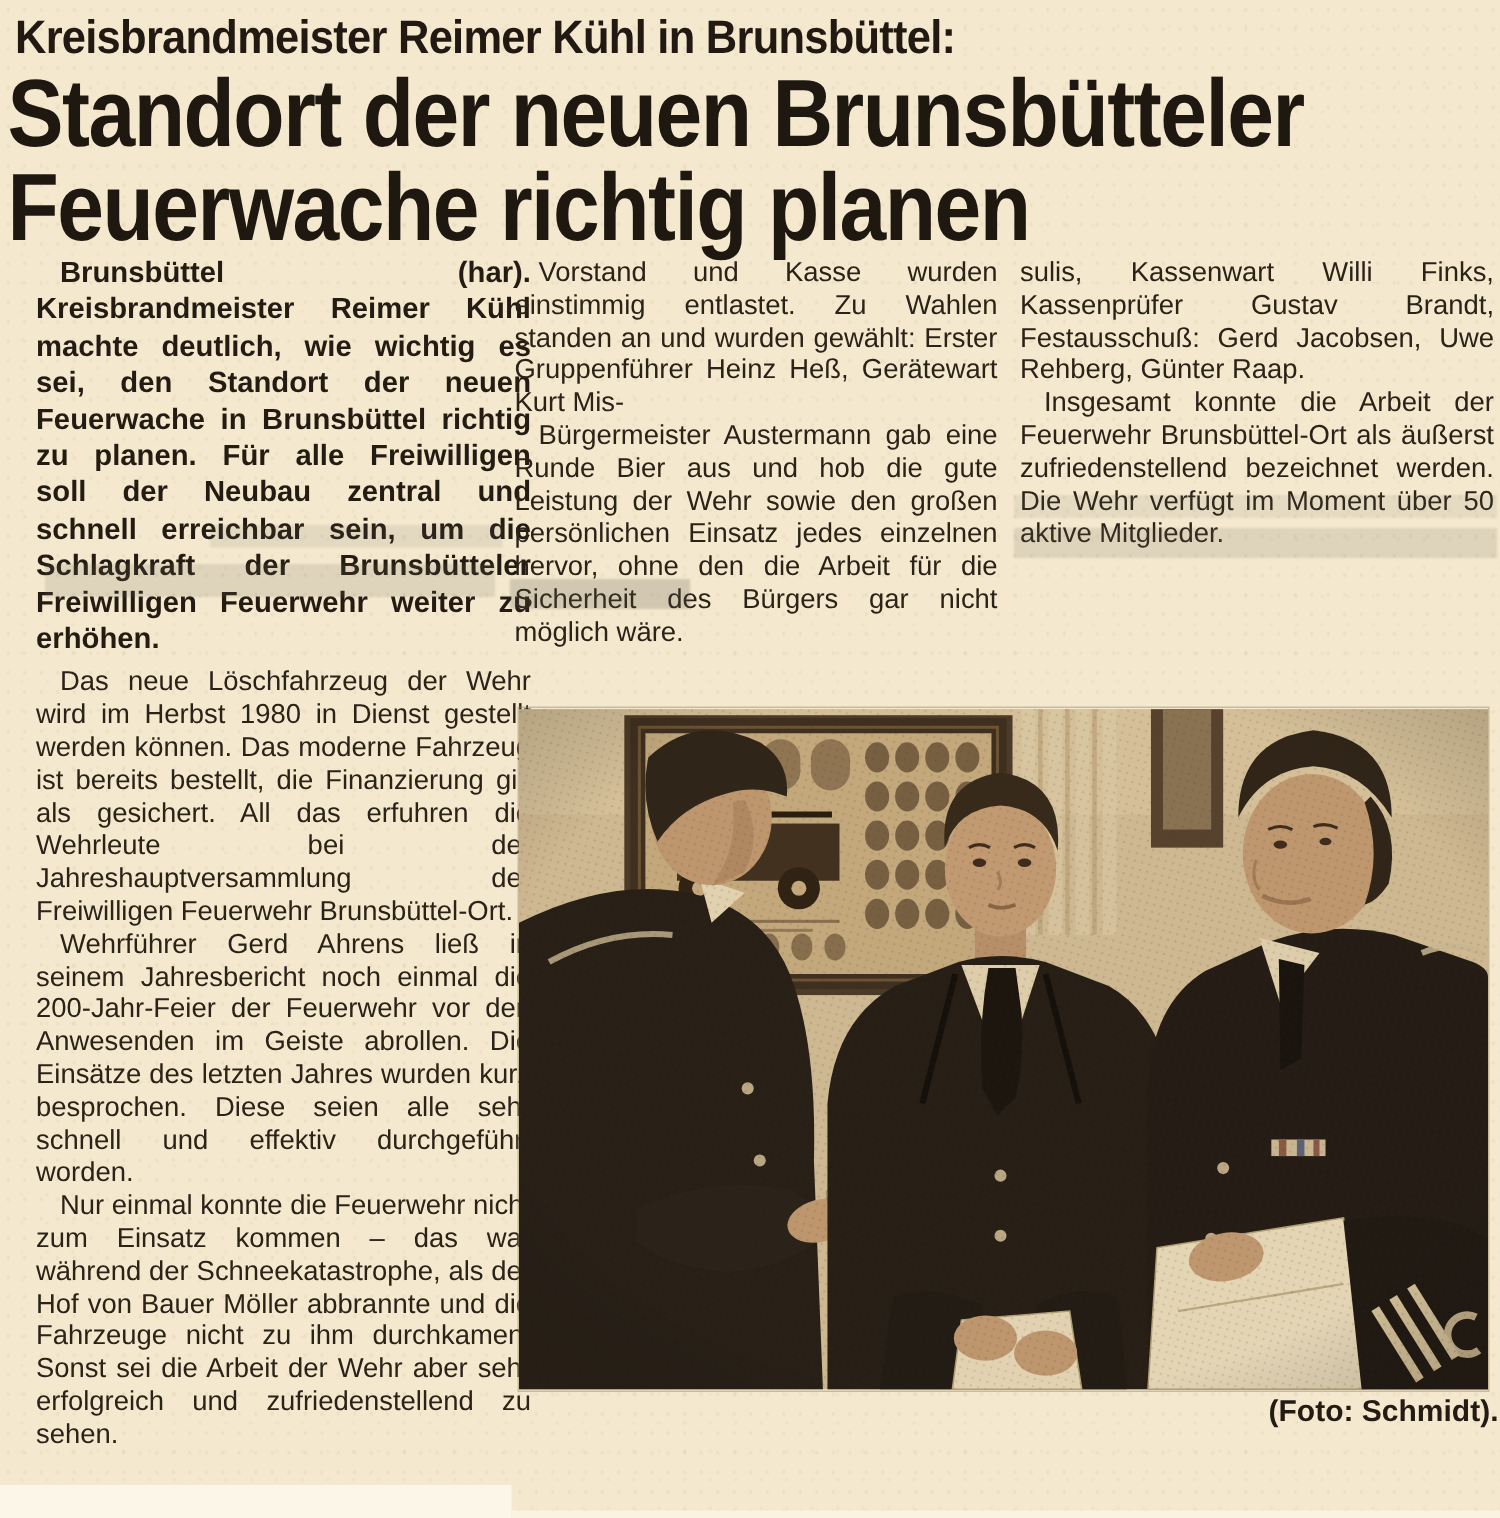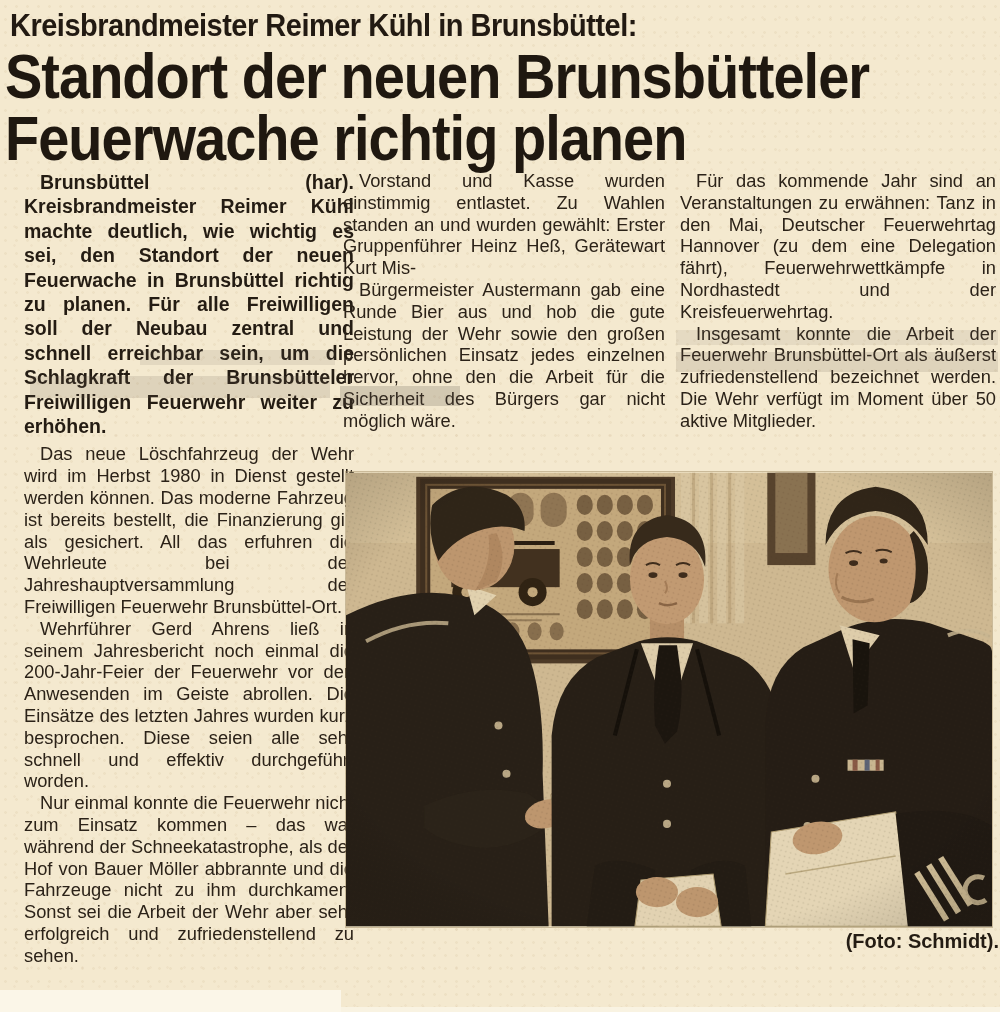--- a/index.html
+++ b/index.html
@@ -75,21 +75,21 @@
     <p class="bp">Wehrführer Gerd Ahrens ließ in seinem Jahresbericht noch einmal die 200-Jahr-Feier der Feuerwehr vor den Anwesenden im Geiste abrollen. Die Einsätze des letzten Jahres wurden kurz besprochen. Diese seien alle sehr schnell und effektiv durchgeführt worden.</p>
     <p class="bp">Nur einmal konnte die Feuerwehr nicht zum Einsatz kommen – das war während der Schneekatastrophe, als der Hof von Bauer Möller abbrannte und die Fahrzeuge nicht zu ihm durchkamen. Sonst sei die Arbeit der Wehr aber sehr erfolgreich und zufriedenstellend zu sehen.</p>
   </div>
 
   <div class="col col2">
     <p class="bp">Vorstand und Kasse wurden einstimmig entlastet. Zu Wahlen standen an und wurden gewählt: Erster Gruppenführer Heinz Heß, Gerätewart Kurt Mis-</p>
     <p class="bp">Bürgermeister Austermann gab eine Runde Bier aus und hob die gute Leistung der Wehr sowie den großen persönlichen Einsatz jedes einzelnen hervor, ohne den die Arbeit für die Sicherheit des Bürgers gar nicht möglich wäre.</p>
   </div>
 
   <div class="col col3">
-    <p class="bp">Für das kommende Jahr sind an Veranstaltungen zu erwähnen: Tanz in den Mai, Deutscher Feuerwehrtag Hannover (zu dem eine Delegation fährt), Feuerwehrwettkämpfe in Nordhastedt und der Kreisfeuerwehrtag.</p>
+    <p class="bp noindent">sulis, Kassenwart Willi Finks, Kassenprüfer Gustav Brandt, Festausschuß: Gerd Jacobsen, Uwe Rehberg, Günter Raap.</p>
     <p class="bp">Insgesamt konnte die Arbeit der Feuerwehr Brunsbüttel-Ort als äußerst zufriedenstellend bezeichnet werden. Die Wehr verfügt im Moment über 50 aktive Mitglieder.</p>
   </div>
 
   <div class="smudge s1"></div>
   <div class="smudge s2"></div>
   <div class="smudge s3"></div>
   <div class="smudge s4"></div>
   <div class="smudge s5"></div>
 
   <figure class="photo" style="margin:0">

